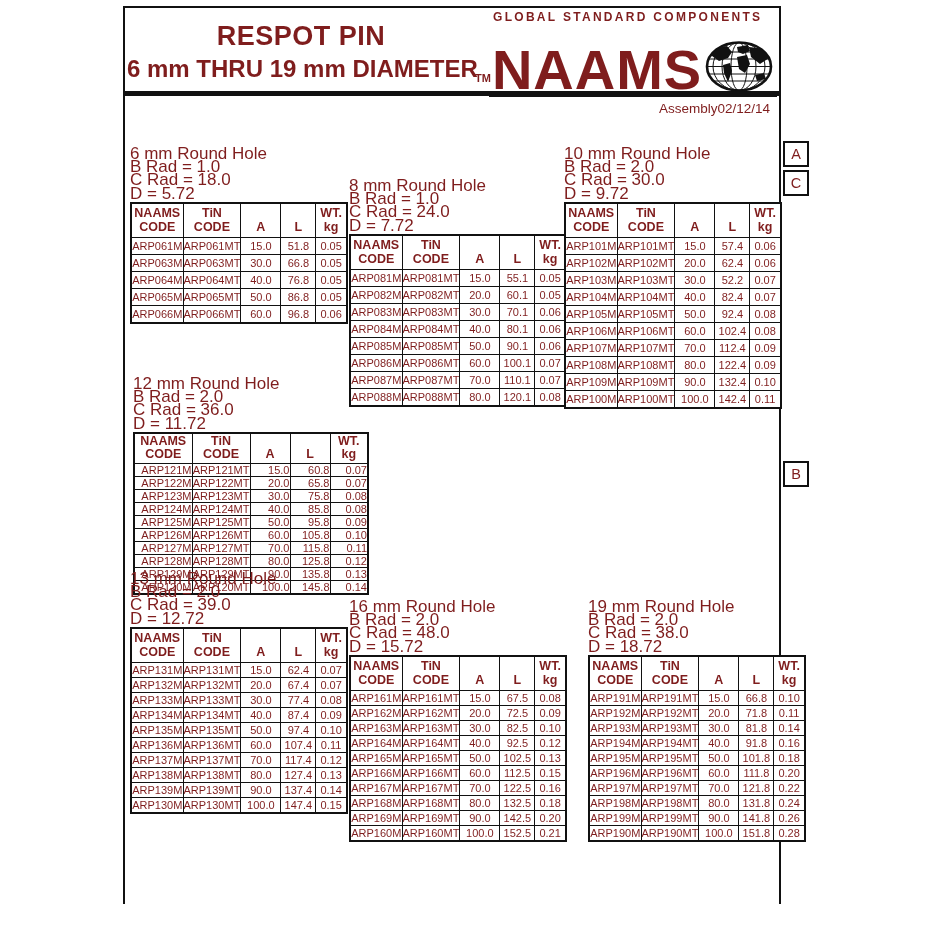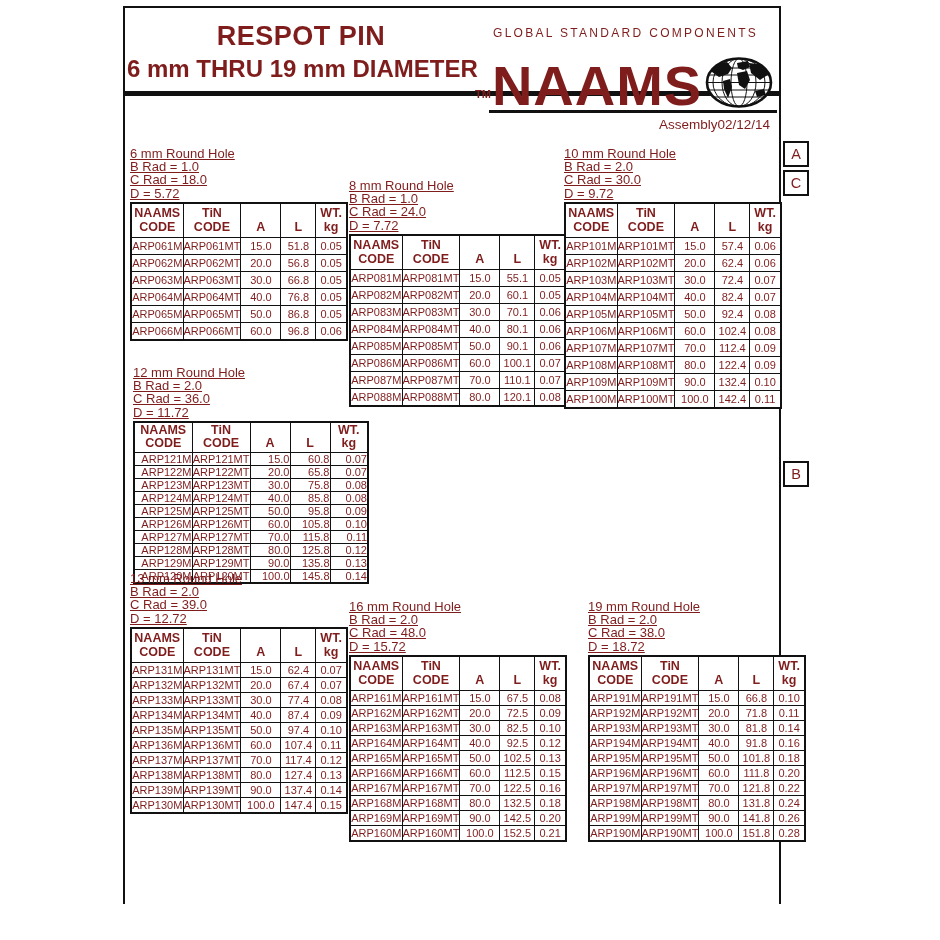--- a/index.html
+++ b/index.html
@@ -11,37 +11,37 @@
   .content-box {
     position:absolute; left:123px; top:6px; width:658px; height:909px;
     border:2px solid #111; background:#fff;
   }
   
   .header-bar { position:absolute; left:0; top:0; width:100%; height:88px; border-bottom:5px solid #111; }
   .title-block { position:absolute; left:2px; top:13px; width:348px; text-align:center; font-weight:bold; }
   .title1 { font-size:27px; letter-spacing:0.5px; }
   .title2 { font-size:24px; margin-top:3px; white-space:nowrap; }
   .logo-block { position:absolute; left:350px; top:2px; width:303px; }
-  .tagline { margin-left:18px; font-size:12px; font-weight:normal; letter-spacing:2.3px; white-space:nowrap;margin-top:16px; }
+  .tagline { margin-left:18px; font-size:12px; font-weight:bold; letter-spacing:2.3px; white-space:nowrap; }
   .brand-row { display:flex; align-items:flex-end; height:53px; margin-top:16px; }
   .tm { font-size:11px; font-weight:bold; margin:0 1px 9px 0; }
   .brand { font-size:56px; line-height:46px; font-weight:bold; letter-spacing:1px; }
   .globe { margin-left:2px; display:inline-flex; }
   .brand-rule { height:3px; background:#111; margin:1px 0 0 14px; width:288px; }
   .brand-sub { display:flex; justify-content:flex-end; margin:4px 0 0 18px; padding-right:8px; font-size:13.5px; }
   
   .tbl-sec { position:absolute; }
   .sec0 { left:130px; top:147px; }
   .sec1 { left:349px; top:147px;margin-top:32px; }
   .sec2 { left:564px; top:147px; }
-  .sec3 { left:133px; top:366px; }
+  .sec3 { left:133px; top:377px; }
   .sec4 { left:130px; top:572px; }
   .sec5 { left:349px; top:600px; }
   .sec6 { left:588px; top:600px; }
-  .tbl-label { font-size:13px; line-height:13.2px; height:53px;text-decoration:underline; }
+  .tbl-label { font-size:17px; line-height:13.2px; height:53px; }
   .tbl { border-collapse:collapse; table-layout:fixed; border:2px solid #111; margin-top:2px; background:#fff; }
   .tbl th, .tbl td { border:1px solid #111; text-align:center; white-space:nowrap; overflow:hidden; }
   .tbl th { font-size:12.5px; line-height:13.5px; font-weight:bold; vertical-align:bottom; padding:3px 0 3px; }
   .tbl td { font-size:11px; height:17px; padding:0; }
   .rows15 td { height:15px; }
   .compact th { line-height:13px; padding:1px 0 2px; }
   .compact td { height:13px;text-align:right; }
   .tbl col:nth-child(1){width:52px} .tbl col:nth-child(2){width:53px}
   .tbl col:nth-child(3){width:40px} .tbl col:nth-child(4){width:35px}
   .tbl col:nth-child(5){width:31px}
@@ -156,27 +156,20 @@
         </thead>
         <tbody>
           <tr>
             <td>ARP061M</td>
             <td>ARP061MT</td>
             <td>15.0</td>
             <td>51.8</td>
             <td>0.05</td>
           </tr>
           <tr>
-            <td>ARP062M</td>
-            <td>ARP062MT</td>
-            <td>20.0</td>
-            <td>56.8</td>
-            <td>0.05</td>
-          </tr>
-          <tr>
             <td>ARP063M</td>
             <td>ARP063MT</td>
             <td>30.0</td>
             <td>66.8</td>
             <td>0.05</td>
           </tr>
           <tr>
             <td>ARP064M</td>
             <td>ARP064MT</td>
             <td>40.0</td>
@@ -348,21 +341,21 @@
             <td>ARP102M</td>
             <td>ARP102MT</td>
             <td>20.0</td>
             <td>62.4</td>
             <td>0.06</td>
           </tr>
           <tr>
             <td>ARP103M</td>
             <td>ARP103MT</td>
             <td>30.0</td>
-            <td>72.4</td>
+            <td>52.2</td>
             <td>0.07</td>
           </tr>
           <tr>
             <td>ARP104M</td>
             <td>ARP104MT</td>
             <td>40.0</td>
             <td>82.4</td>
             <td>0.07</td>
           </tr>
           <tr>

